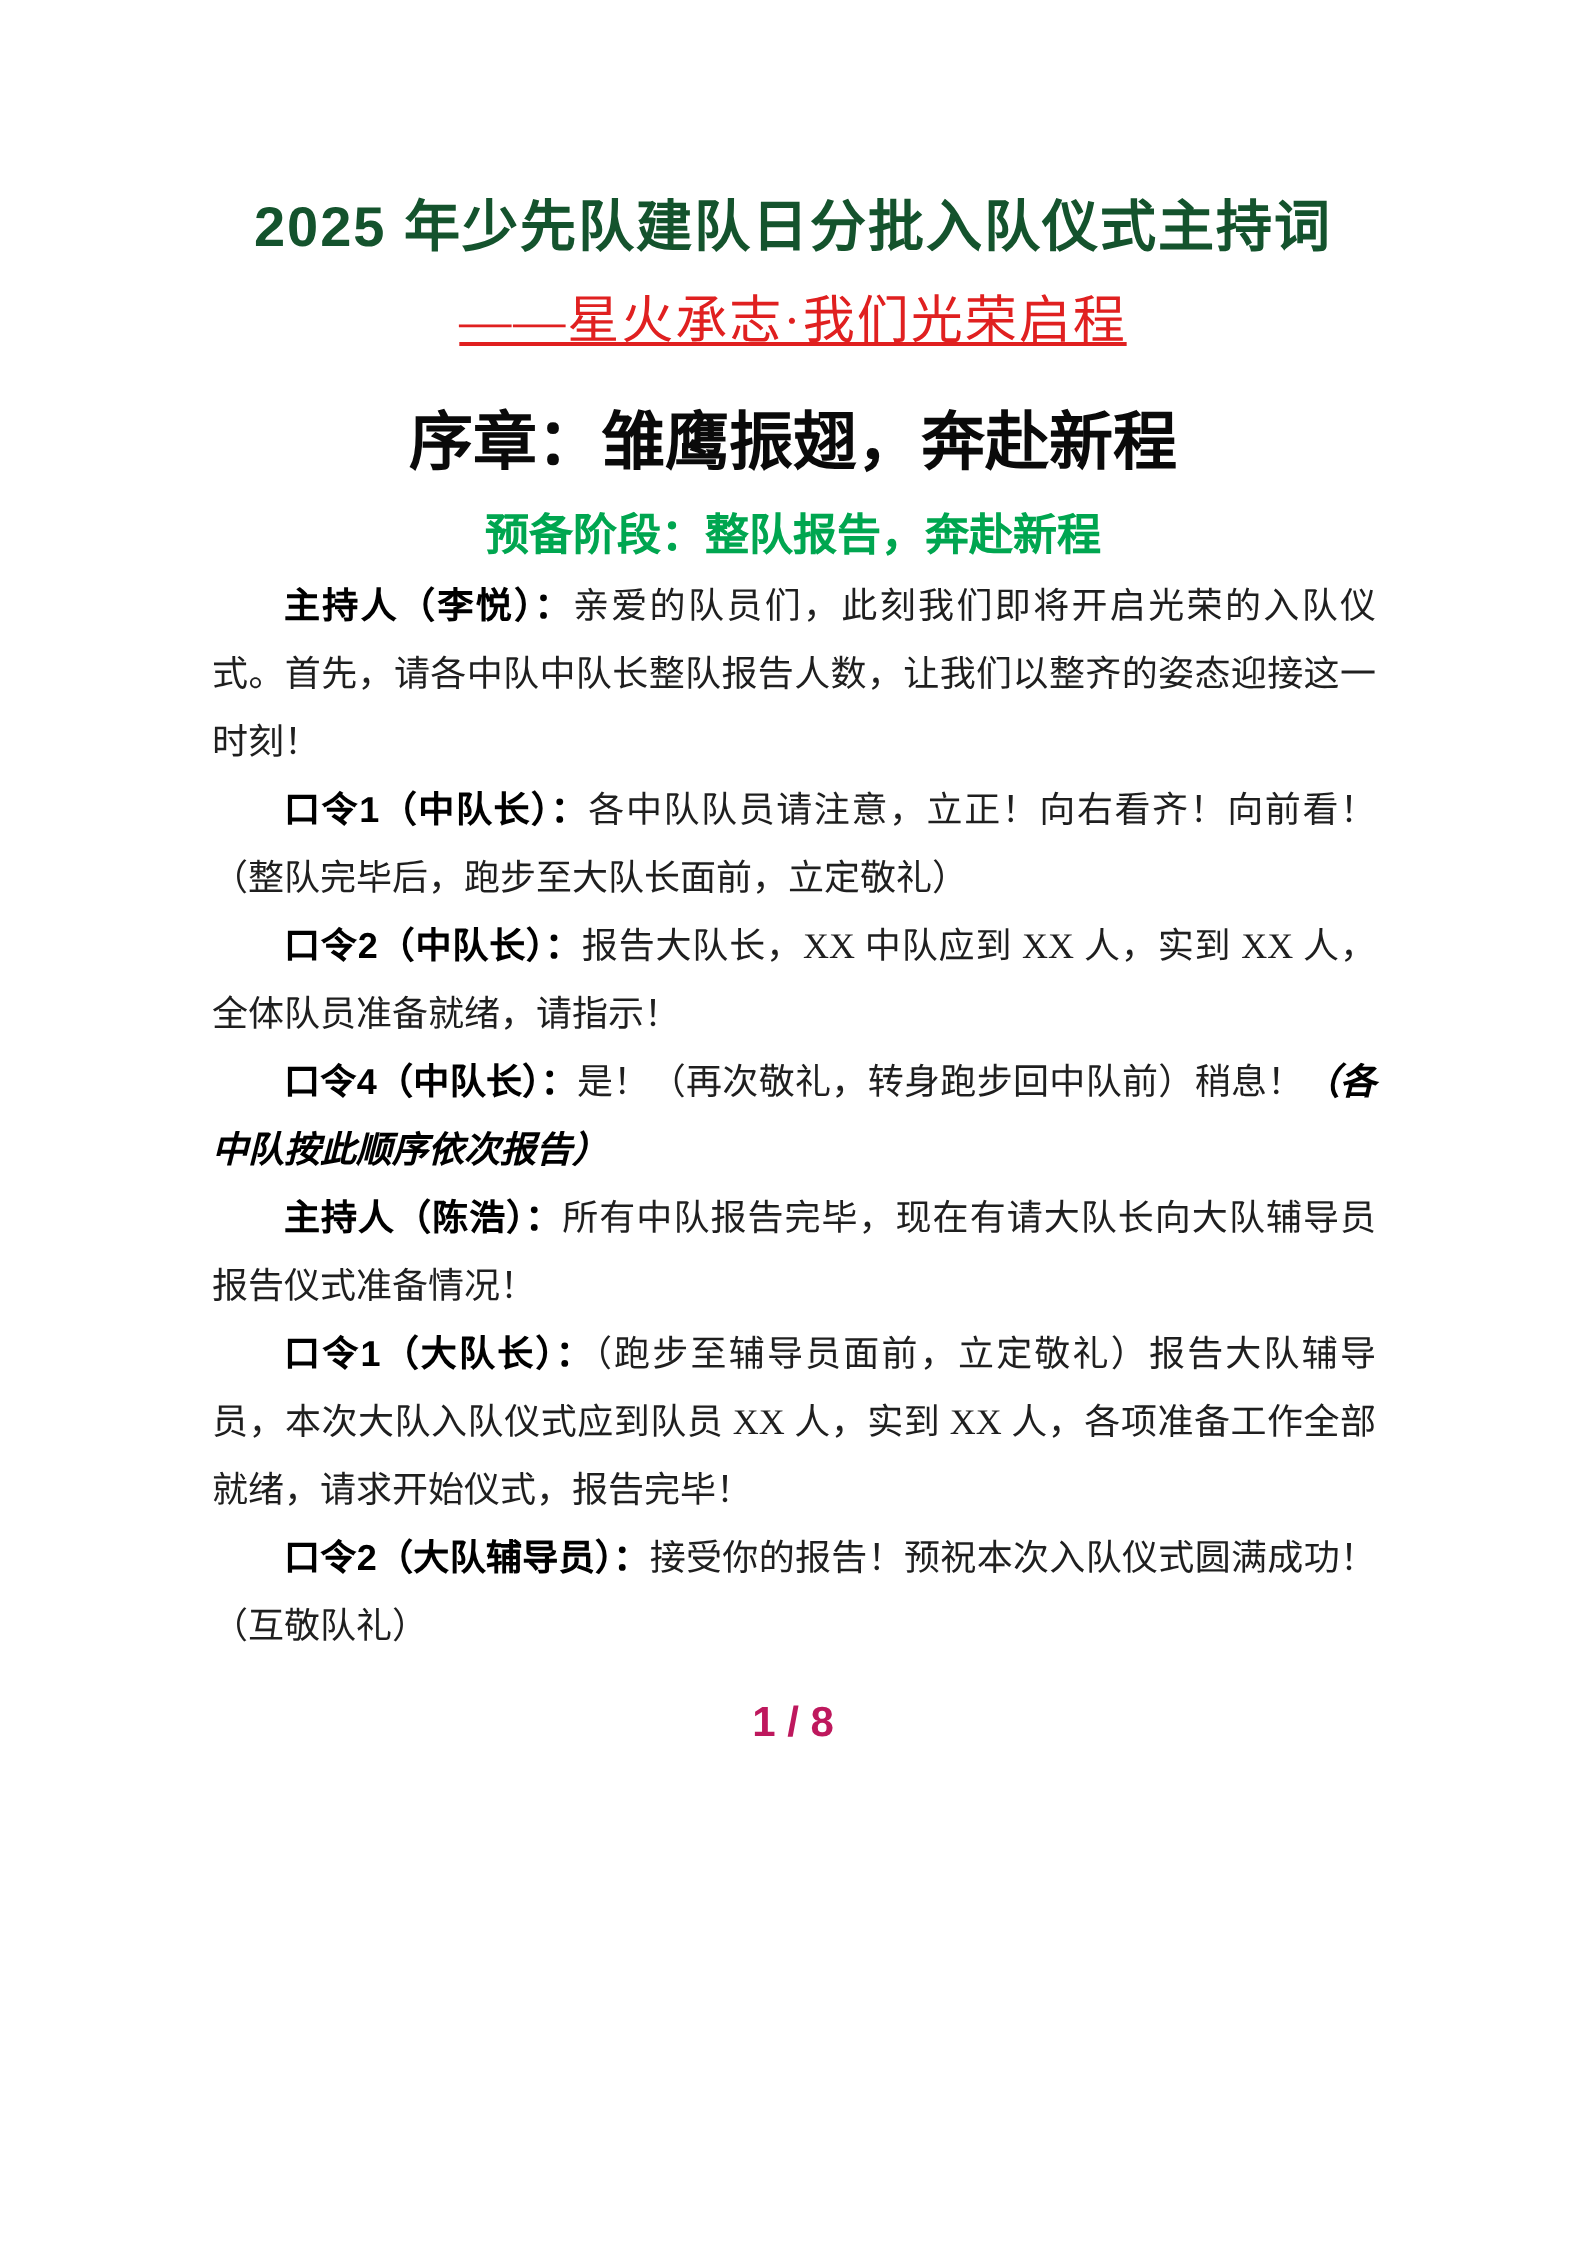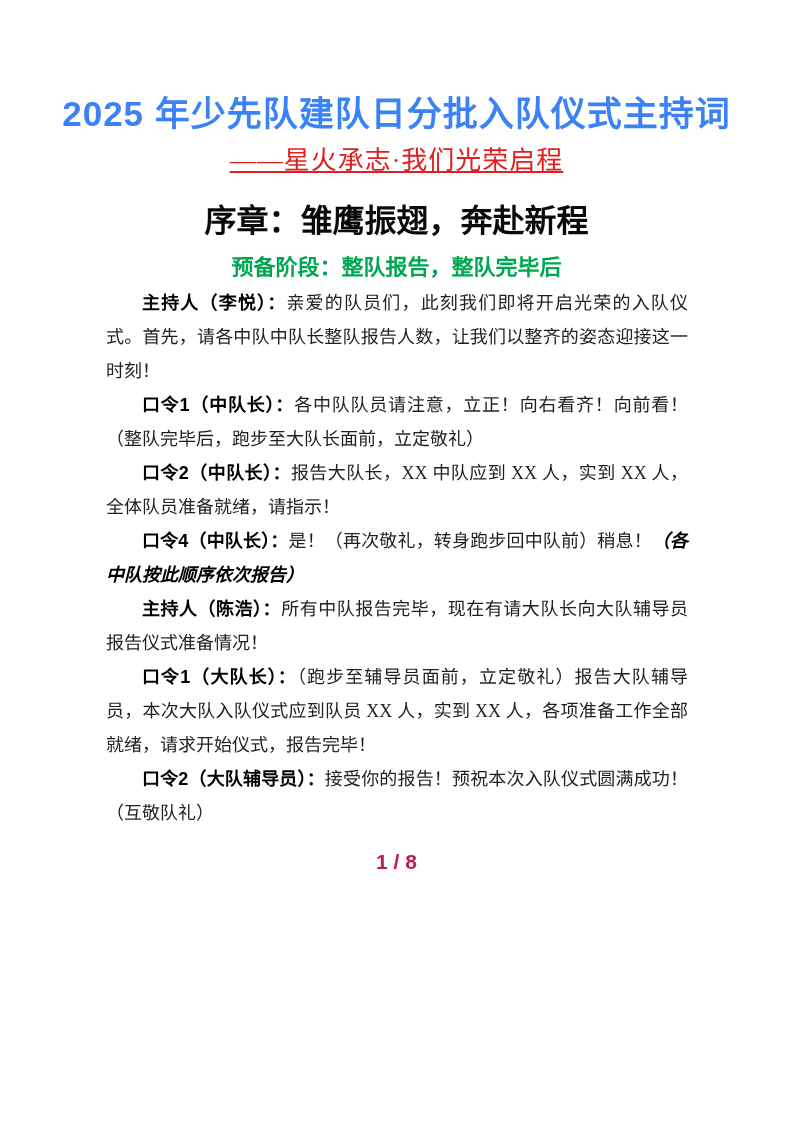--- a/index.html
+++ b/index.html
@@ -14,23 +14,23 @@
     background: #ffffff;
     overflow: hidden;
     font-family: "Liberation Serif", serif;
     color: #1f1f1f;
   }
   .doc-title {
     margin: 94px 60px 0 60px;
     text-align: center;
     font-family: "Liberation Sans", sans-serif;
     font-weight: bold;
-    font-size: 35px;
+    font-size: 28px;
     line-height: 40px;
-    color: #3b82f6;
+    color: #14532d;
     letter-spacing: 1px;
     white-space: nowrap;
   }
   .doc-subtitle {
     margin: 10px 60px 0 60px;
     text-align: center;
     font-family: "Liberation Serif", serif;
     font-weight: normal;
     font-size: 26px;
     line-height: 34px;
@@ -88,21 +88,21 @@
 <body>
 
 <div class="page">
 
   <h1 class="doc-title">2025 年少先队建队日分批入队仪式主持词</h1>
 
   <div class="doc-subtitle" style="color:#e02020;text-decoration:underline;">——星火承志·我们光荣启程</div>
 
   <h2 class="chapter-heading">序章：雏鹰振翅，奔赴新程</h2>
 
-  <h3 class="stage-heading" style="color:#00a650;">预备阶段：整队报告，整队完毕后</h3>
+  <h3 class="stage-heading" style="color:#00a650;">预备阶段：整队报告，奔赴新程</h3>
 
   <div class="doc-body">
 
     <p class="para"><span class="lead">主持人（李悦）：</span><span>亲爱的队员们，此刻我们即将开启光荣的入队仪式。首先，请各中队中队长整队报告人数，让我们以整齐的姿态迎接这一时刻！</span></p>
 
     <p class="para"><span class="lead">口令1（中队长）：</span><span>各中队队员请注意，立正！向右看齐！向前看！（整队完毕后，跑步至大队长面前，立定敬礼）</span></p>
 
     <p class="para"><span class="lead">口令2（中队长）：</span><span>报告大队长，XX 中队应到 XX 人，实到 XX 人，全体队员准备就绪，请指示！</span></p>
 
 

